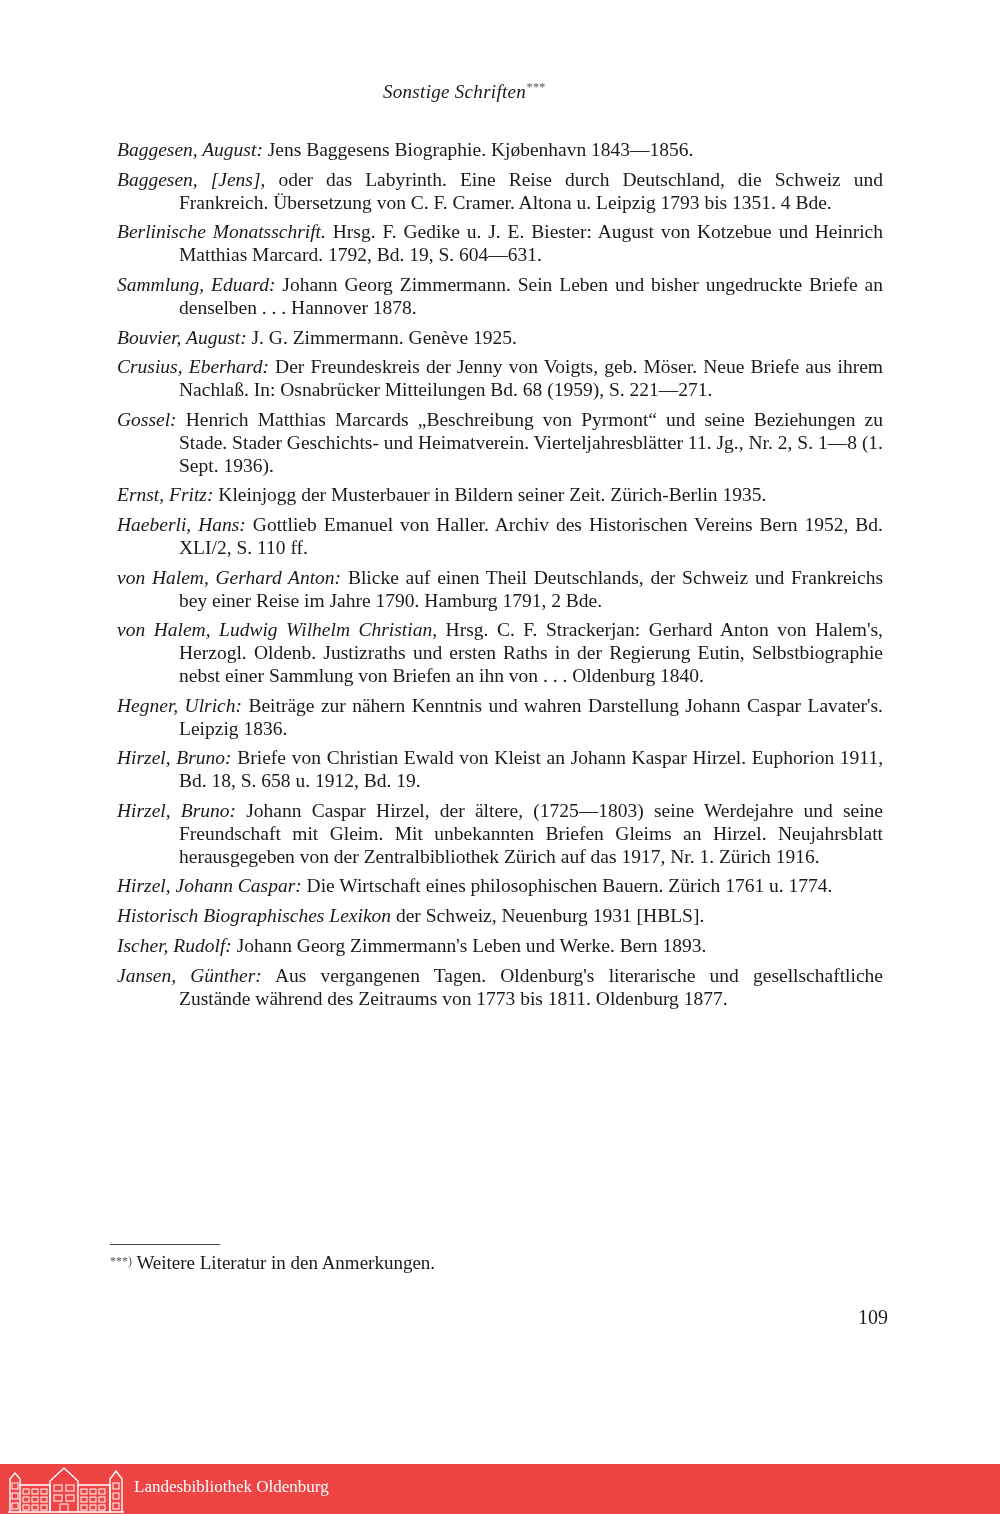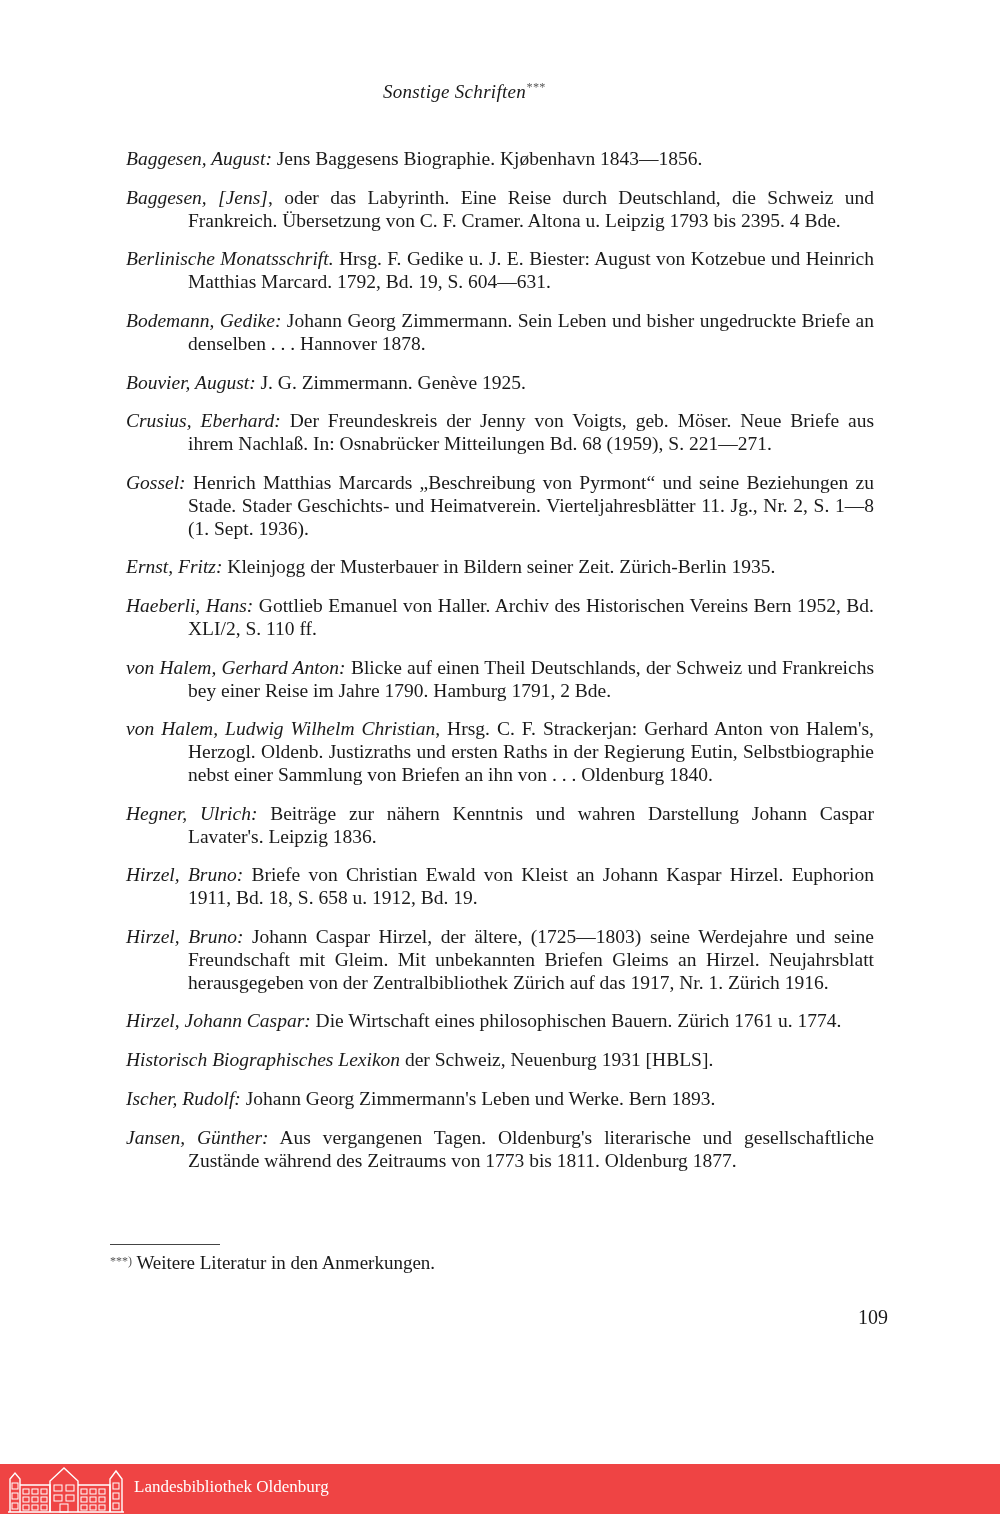--- a/index.html
+++ b/index.html
@@ -11,21 +11,21 @@
   .page-header {
     position: absolute; top: 80px; left: 0; width: 928px; text-align: center;
     font-style: italic; font-size: 19px; letter-spacing: 0.3px;
   }
   .page-header .mark { font-size: 12px; vertical-align: super; color: #555; }
   .bib {
     position: absolute; top: 132px; left: 110px; width: 780px;
     font-size: 19.5px; line-height: 22.8px;
   }
   .entry {
-    padding-left: 62px; text-indent: -62px; text-align: justify; margin: 16px;
+    padding-left: 62px; text-indent: -62px; text-align: justify; margin: 7px;
   }
   .entry .author { font-style: italic; }
   .footnote-rule {
     position: absolute; top: 1244px; left: 110px; width: 110px; height: 0;
     border-top: 1.5px solid #444;
   }
   .footnote {
     position: absolute; top: 1252px; left: 110px; font-size: 19px; text-align: center;
   }
   .footnote .mark { font-size: 12px; color: #555; vertical-align: 4px; }
@@ -44,23 +44,23 @@
 </style>
 </head>
 <body>
 
 <div class="page-header">
   <span>Sonstige Schriften</span><span class="mark">***</span>
 </div>
 
 <div class="bib">
   <p class="entry"><span class="author">Baggesen, August:</span><span> Jens Baggesens Biographie. Kjøbenhavn 1843—1856.</span></p>
-  <p class="entry"><span class="author">Baggesen, [Jens]</span><span>, oder das Labyrinth. Eine Reise durch Deutschland, die Schweiz und Frankreich. Übersetzung von C. F. Cramer. Altona u. Leipzig 1793 bis 2395. 4 Bde.</span></p>
+  <p class="entry"><span class="author">Baggesen, [Jens]</span><span>, oder das Labyrinth. Eine Reise durch Deutschland, die Schweiz und Frankreich. Übersetzung von C. F. Cramer. Altona u. Leipzig 1793 bis 1351. 4 Bde.</span></p>
   <p class="entry"><span class="author">Berlinische Monatsschrift.</span><span> Hrsg. F. Gedike u. J. E. Biester: August von Kotzebue und Heinrich Matthias Marcard. 1792, Bd. 19, S. 604—631.</span></p>
-  <p class="entry"><span class="author">Bodemann, Gedike:</span><span> Johann Georg Zimmermann. Sein Leben und bisher ungedruckte Briefe an denselben . . . Hannover 1878.</span></p>
+  <p class="entry"><span class="author">Sammlung, Eduard:</span><span> Johann Georg Zimmermann. Sein Leben und bisher ungedruckte Briefe an denselben . . . Hannover 1878.</span></p>
   <p class="entry"><span class="author">Bouvier, August:</span><span> J. G. Zimmermann. Genève 1925.</span></p>
   <p class="entry"><span class="author">Crusius, Eberhard:</span><span> Der Freundeskreis der Jenny von Voigts, geb. Möser. Neue Briefe aus ihrem Nachlaß. In: Osnabrücker Mitteilungen Bd. 68 (1959), S. 221—271.</span></p>
   <p class="entry"><span class="author">Gossel:</span><span> Henrich Matthias Marcards „Beschreibung von Pyrmont“ und seine Beziehungen zu Stade. Stader Geschichts- und Heimatverein. Vierteljahresblätter 11. Jg., Nr. 2, S. 1—8 (1. Sept. 1936).</span></p>
   <p class="entry"><span class="author">Ernst, Fritz:</span><span> Kleinjogg der Musterbauer in Bildern seiner Zeit. Zürich-Berlin 1935.</span></p>
   <p class="entry"><span class="author">Haeberli, Hans:</span><span> Gottlieb Emanuel von Haller. Archiv des Historischen Vereins Bern 1952, Bd. XLI/2, S. 110 ff.</span></p>
   <p class="entry"><span class="author">von Halem, Gerhard Anton:</span><span> Blicke auf einen Theil Deutschlands, der Schweiz und Frankreichs bey einer Reise im Jahre 1790. Hamburg 1791, 2 Bde.</span></p>
   <p class="entry"><span class="author">von Halem, Ludwig Wilhelm Christian</span><span>, Hrsg. C. F. Strackerjan: Gerhard Anton von Halem's, Herzogl. Oldenb. Justizraths und ersten Raths in der Regierung Eutin, Selbstbiographie nebst einer Sammlung von Briefen an ihn von . . . Oldenburg 1840.</span></p>
   <p class="entry"><span class="author">Hegner, Ulrich:</span><span> Beiträge zur nähern Kenntnis und wahren Darstellung Johann Caspar Lavater's. Leipzig 1836.</span></p>
   <p class="entry"><span class="author">Hirzel, Bruno:</span><span> Briefe von Christian Ewald von Kleist an Johann Kaspar Hirzel. Euphorion 1911, Bd. 18, S. 658 u. 1912, Bd. 19.</span></p>
   <p class="entry"><span class="author">Hirzel, Bruno:</span><span> Johann Caspar Hirzel, der ältere, (1725—1803) seine Werdejahre und seine Freundschaft mit Gleim. Mit unbekannten Briefen Gleims an Hirzel. Neujahrsblatt herausgegeben von der Zentralbibliothek Zürich auf das 1917, Nr. 1. Zürich 1916.</span></p>

